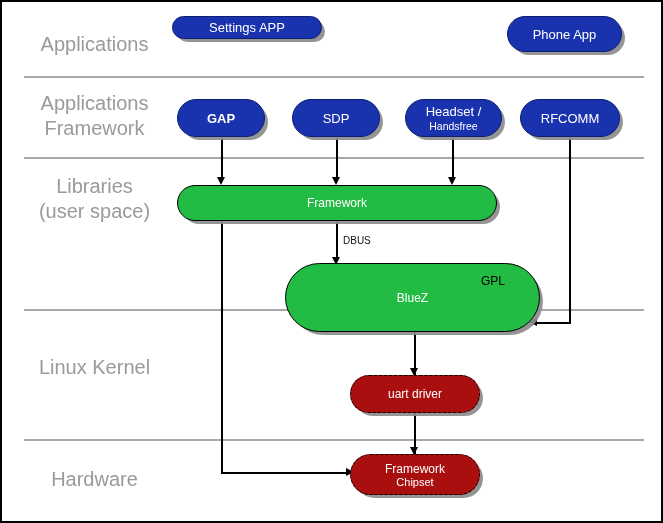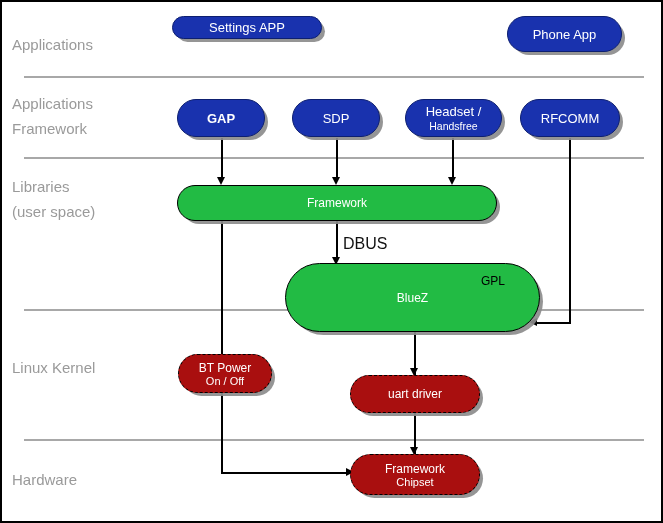--- a/index.html
+++ b/index.html
@@ -25,23 +25,23 @@
     width: 620px;
     height: 2px;
     background: #a8a8a8;
   }
 
   
   .layer-label {
     position: absolute;
     left: 10px;
     width: 165px;
-    text-align: left;
+    text-align: center;
     color: #9a9a9a;
-    font-size: 15px;
+    font-size: 20px;
     line-height: 25px;
     letter-spacing: 0px;
     white-space: pre-line;
   }
 
   
   .node {
     position: absolute;
     box-sizing: border-box;
     border-radius: 999px;
@@ -113,21 +113,21 @@
   }
   .arrowhead.left {
     border-top: 4.5px solid transparent;
     border-bottom: 4.5px solid transparent;
     border-right: 8px solid #000000;
   }
 
   .edge-label {
     position: absolute;
     color: #111111;
-    font-size: 16px;
+    font-size: 10px;
     z-index: 5;
     background: transparent;
     text-align: center;
   }
 </style>
 </head>
 <body>
 
 <div id="stage">
 
@@ -202,24 +202,20 @@
 
   <div class="node green" style="left:175px; top:183px; width:320px; height:36px;">
     <span class="l1">Framework</span>
   </div>
 
   <div class="node green" style="left:283px; top:261px; width:255px; height:69px;">
     <span class="l1">BlueZ</span>
     <span class="gpl-tag">GPL</span>
   </div>
 
-  <div class="node red" style="left:176px; top:352px; width:94px; height:39px;">
-    <span class="l1">BT Power</span>
-    <span class="l2">On / Off</span>
-  </div>
 
   <div class="node red" style="left:348px; top:373px; width:130px; height:38px;">
     <span class="l1">uart driver</span>
   </div>
 
   <div class="node red" style="left:348px; top:452px; width:130px; height:41px;">
     <span class="l1">Framework</span>
     <span class="l2">Chipset</span>
   </div>
 

